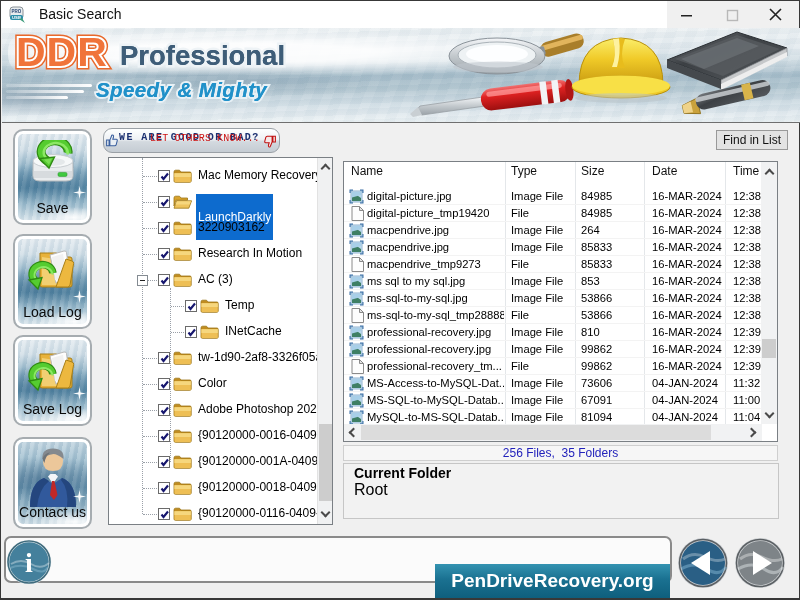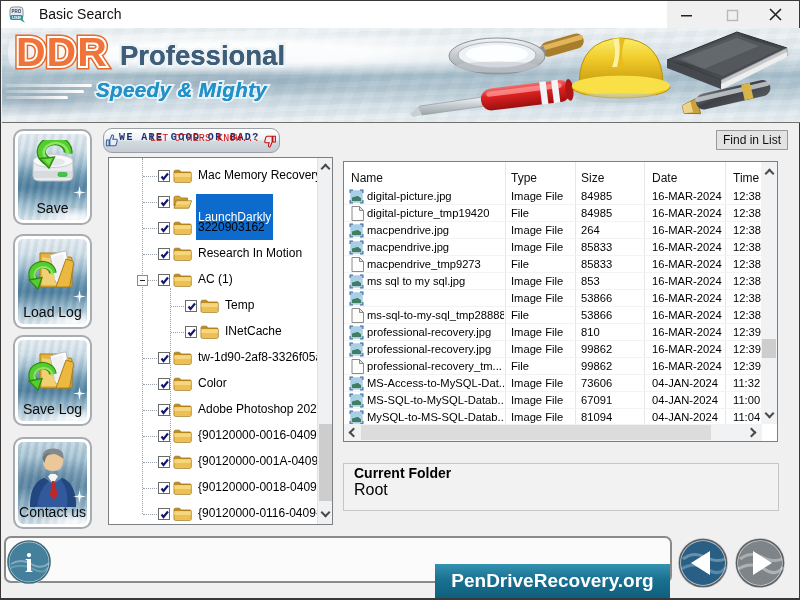--- a/index.html
+++ b/index.html
@@ -77,21 +77,21 @@
 .ficon { position:absolute; left:5px; top:1px; }
 
 #vsb { position:absolute; right:0px; top:0; width:16px; height:262px; background:#f1f2f3; }
 #hsb { position:absolute; left:0; bottom:0; width:418px; height:17px; background:#f1f2f3; }
 #vsb .thumb { position:absolute; left:1px; top:177px; width:14px; height:19px; background:#cdcdcd; }
 #hsb .thumb { position:absolute; left:17px; top:1px; width:350px; height:15px; background:#dcdcdc; }
 
 .chev { position:absolute; width:7px; height:7px; border-left:2px solid #4a4a4a; border-top:2px solid #4a4a4a; }
 
 #countstrip { position:absolute; left:342px; top:444px; width:435px; height:16px; background:#f6f6f6; border:1px solid #cfcfcf; text-align:center; font-size:12px; color:#2222bb; line-height:14px; }
-#curfold { position:absolute; left:342px; top:462px; width:436px; height:48px; border:1px solid #c6c6c6; background:#f2f2f2; }
+#curfold { position:absolute; left:342px; top:462px; width:436px; height:56px; border:1px solid #c6c6c6; background:#f2f2f2; }
 #curfold .h { position:absolute; left:10px; top:1px; font-size:14px; font-weight:bold; color:#000; }
 #curfold .r { position:absolute; left:10px; top:17px; font-size:16px; color:#000; }
 
 #botbar { position:absolute; left:3px; top:535px; width:668px; height:47px; border:2px solid #8a8a8a; border-radius:7px; background:#fbfbfb; }
 #botbar .txt { position:absolute; left:49px; top:4px; font-size:11.2px; letter-spacing:-0.25px; color:#000; line-height:14px; white-space:nowrap; }
 #infoicon { position:absolute; left:1px; top:0px; }
 
 .nav { position:absolute; width:52px; height:52px; border-radius:50%; }
 #nav-l { left:676px; top:536px; }
 #nav-r { left:733px; top:536px; }
@@ -362,21 +362,21 @@
 <div class="cb" style="left:49px; top:116px;">
         <svg width="12" height="12" viewBox="0 0 12 12">
           <path d="M2.5 5.5 L4.5 8 L9 2.5" stroke="#16166e" stroke-width="2.1" fill="none"></path>
         </svg>
       </div>
 <div class="fold" style="left:64px; top:115px;"><svg width="19" height="14" viewBox="0 0 19 14">
           <path d="M1 3 Q1 1.2 2.6 1.2 L6.5 1.2 L8 3 L17 3 Q18.2 3 18.2 4.4 L18.2 12 Q18.2 13.3 16.8 13.3 L2.4 13.3 Q1 13.3 1 12 Z" fill="#c08c20" stroke="#9c7514" stroke-width="0.8"></path>
           <path d="M1.4 4.2 L17.8 4.2 L17.8 12.9 Q17.8 12.9 16.8 12.9 L2.4 12.9 Q1.4 12.9 1.4 12 Z" fill="#eebf55"></path>
           <path d="M1.4 4.2 L17.8 4.2 L17.8 8 L1.4 8 Z" fill="#f6d77e"></path>
         </svg></div>
-<div class="tlabel" style="left:89px; top:114px;">AC (1)</div>
+<div class="tlabel" style="left:89px; top:114px;">AC (3)</div>
 <div class="hdot" style="left:62px; top:148px; width:13px;"></div>
 <div class="cb" style="left:76px; top:142px;">
         <svg width="12" height="12" viewBox="0 0 12 12">
           <path d="M2.5 5.5 L4.5 8 L9 2.5" stroke="#16166e" stroke-width="2.1" fill="none"></path>
         </svg>
       </div>
 <div class="fold" style="left:91px; top:141px;"><svg width="19" height="14" viewBox="0 0 19 14">
           <path d="M1 3 Q1 1.2 2.6 1.2 L6.5 1.2 L8 3 L17 3 Q18.2 3 18.2 4.4 L18.2 12 Q18.2 13.3 16.8 13.3 L2.4 13.3 Q1 13.3 1 12 Z" fill="#c08c20" stroke="#9c7514" stroke-width="0.8"></path>
           <path d="M1.4 4.2 L17.8 4.2 L17.8 12.9 Q17.8 12.9 16.8 12.9 L2.4 12.9 Q1.4 12.9 1.4 12 Z" fill="#eebf55"></path>
           <path d="M1.4 4.2 L17.8 4.2 L17.8 8 L1.4 8 Z" fill="#f6d77e"></path>
@@ -482,21 +482,21 @@
         <div style="position:absolute; left:2px; top:4px; width:5px; height:1px; background:#222;"></div>
       </div>
 <div id="tsb">
  <div class="chev" style="left:4px; top:7px; transform:rotate(45deg);"></div>
  <div class="chev" style="left:4px; top:351px; transform:rotate(225deg);"></div>
  <div style="position:absolute; left:1px; top:266px; width:13px; height:77px; background:#cdcdcd;"></div>
 </div>
 </div>
 
   <div id="list">
-<div class="lrow hdr" style="top:8px;padding-left:19px;">
+<div class="lrow hdr" style="top:1px;padding-left:19px;">
         <span class="nm" style="left:7px;">Name</span>
         <span class="ty">Type</span>
         <span class="sz">Size</span>
         <span class="dt">Date</span>
         <span class="tm">Time</span>
       </div>
 <div class="colsep" style="left:161px;"></div>
 <div class="colsep" style="left:231px;"></div>
 <div class="colsep" style="left:300px;"></div>
 <div class="colsep" style="left:381px;"></div>
@@ -579,20 +579,21 @@
         <span class="tm">12:38</span>
       </div>
 <div class="lrow" style="top:128px; border-bottom:1px solid #f3f3f3;">
         <span class="ficon"><svg width="15" height="15" viewBox="0 0 15 15">
             <path d="M0.5 0.5 L4 0.5 L4 2 L11 2 L11 0.5 L14.5 0.5 L14.5 4 L13 4 L13 11 L14.5 11 L14.5 14.5 L11 14.5 L11 13 L4 13 L4 14.5 L0.5 14.5 L0.5 11 L2 11 L2 4 L0.5 4 Z" fill="#3a6ea5"></path>
             <rect x="2" y="2" width="11" height="11" fill="#cfe3f2" stroke="#8fb4d2" stroke-width="1"></rect>
             <rect x="3" y="3" width="9" height="9" fill="#bcd9ec"></rect>
             <path d="M3 8 L7 5.5 L12 9 L12 12 L3 12 Z" fill="#3e7f64"></path>
             <path d="M3 3 L12 3 L12 6 L3 8.5 Z" fill="#a8cfe8"></path>
           </svg></span>
+        <span class="nm">ms-sql-to-my-sql.jpg</span>
         <span class="ty">Image File</span>
         <span class="sz">53866</span>
         <span class="dt">16-MAR-2024</span>
         <span class="tm">12:38</span>
       </div>
 <div class="lrow" style="top:145px; border-bottom:1px solid #f3f3f3;">
         <span class="ficon" style="left:7px;"><svg width="13" height="15" viewBox="0 0 13 15">
             <path d="M1 0.5 L8.5 0.5 L12.5 4.5 L12.5 14.5 L1 14.5 Z" fill="#fdfdfd" stroke="#8a8a8a" stroke-width="1"></path>
             <path d="M8.5 0.5 L8.5 4.5 L12.5 4.5 Z" fill="#e4e4e4" stroke="#8a8a8a" stroke-width="1"></path>
           </svg></span>
@@ -688,20 +689,21 @@
  <div class="chev" style="left:5px; top:248px; transform:rotate(225deg);"></div>
  <div class="thumb"></div>
 </div>
 <div id="hsb">
  <div class="chev" style="left:6px; top:5px; transform:rotate(-45deg);"></div>
  <div class="chev" style="left:404px; top:5px; transform:rotate(135deg);"></div>
  <div class="thumb"></div>
 </div>
 </div>
 
+  <div id="countstrip">256 Files,&nbsp; 35 Folders</div>
   <div id="curfold">
       <div class="h">Current Folder</div>
       <div class="r">Root</div>
     </div>
 
   <div id="botbar">
     <svg id="infoicon" width="46" height="50" viewBox="0 0 46 50">
       <circle cx="22" cy="24" r="21" fill="#44809c" stroke="#e8eef0" stroke-width="2.5"></circle>
       <circle cx="22" cy="24" r="21" fill="none" stroke="#3f6b7d" stroke-width="1.6"></circle>
       <path d="M4 26 Q14 20 24 26 T42 25" stroke="rgba(255,255,255,0.35)" fill="none" stroke-width="2"></path>

